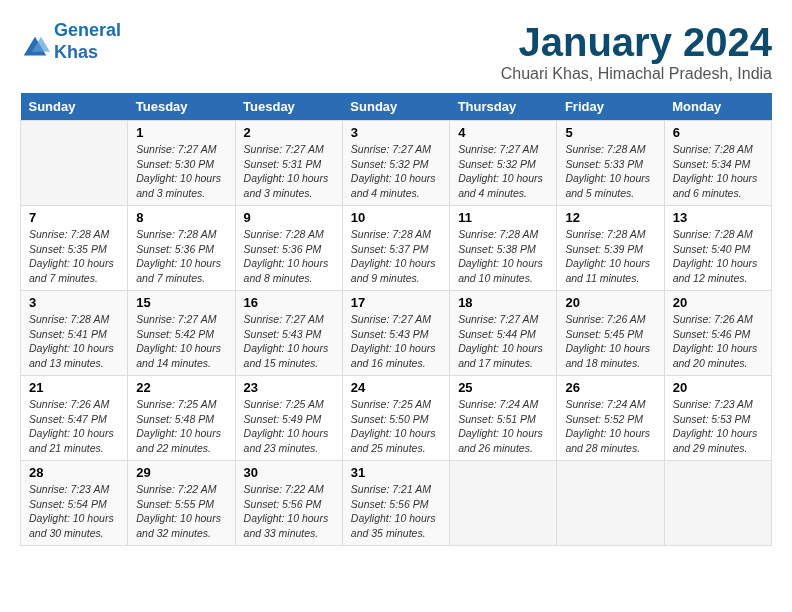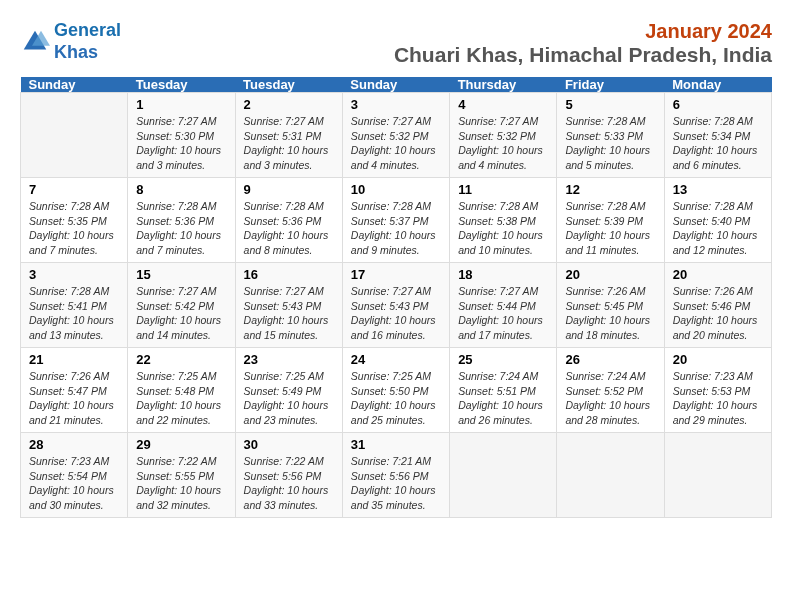--- a/index.html
+++ b/index.html
@@ -11,59 +11,58 @@
       padding: 20px;
     }
     .header {
       display: flex;
       justify-content: space-between;
       align-items: flex-start;
       margin-bottom: 10px;
     }
     .logo {
       display: flex;
-      align-items: center;
+      align-items: flex-end;
     }
     .logo-text {
       font-size: 18px;
       font-weight: bold;
       color: #333;
       line-height: 1.2;
     }
     .logo-text span {
       color: #1a6faf;
     }
     .logo-icon {
       width: 30px;
       height: 30px;
       margin-right: 4px;
     }
     .title-block {
       text-align: right;
     }
     .month-title {
-      font-size: 20px;
-      font-weight: bold;
-      color: #c2410c;
+      font-size: 40px;
+      font-weight: bold;
+      color: #0c4a6e;
     }
     .location {
-      font-size: 21px;
+      font-size: 16px;
       color: #555;
-      font-weight: bold;
     }
     table {
       width: 100%;
       border-collapse: collapse;
       font-size: 11px;
     }
     thead tr th {
       background-color: #2a6db5;
       color: #fff;
       text-align: left;
-      padding: 0 8px;
+      padding: 6px 8px;
       font-size: 13px;
       font-weight: bold;
     }
     tbody tr td {
       vertical-align: top;
       padding: 4px 8px;
       border: 1px solid #ddd;
       width: calc(100% / 7);
       min-height: 80px;
       height: 85px;

